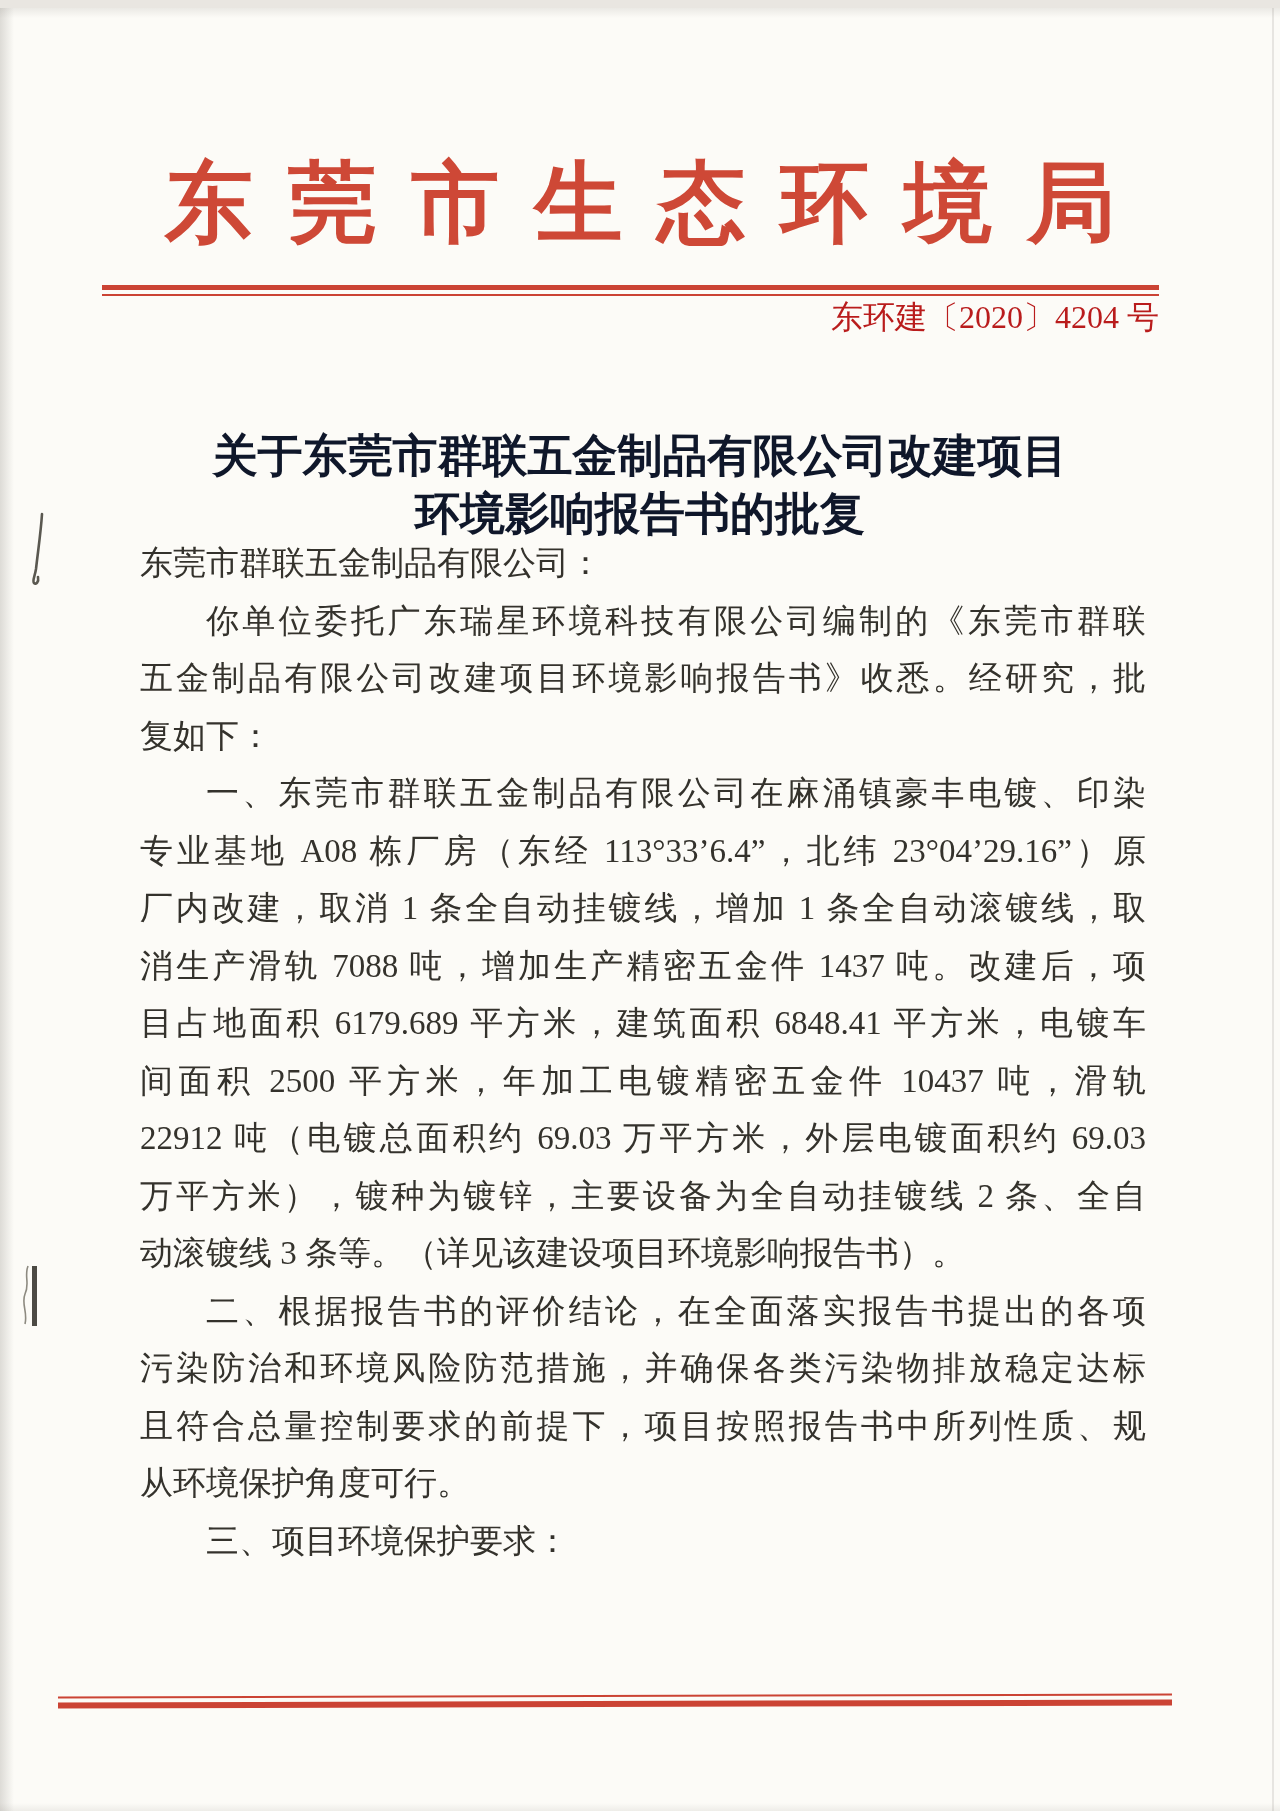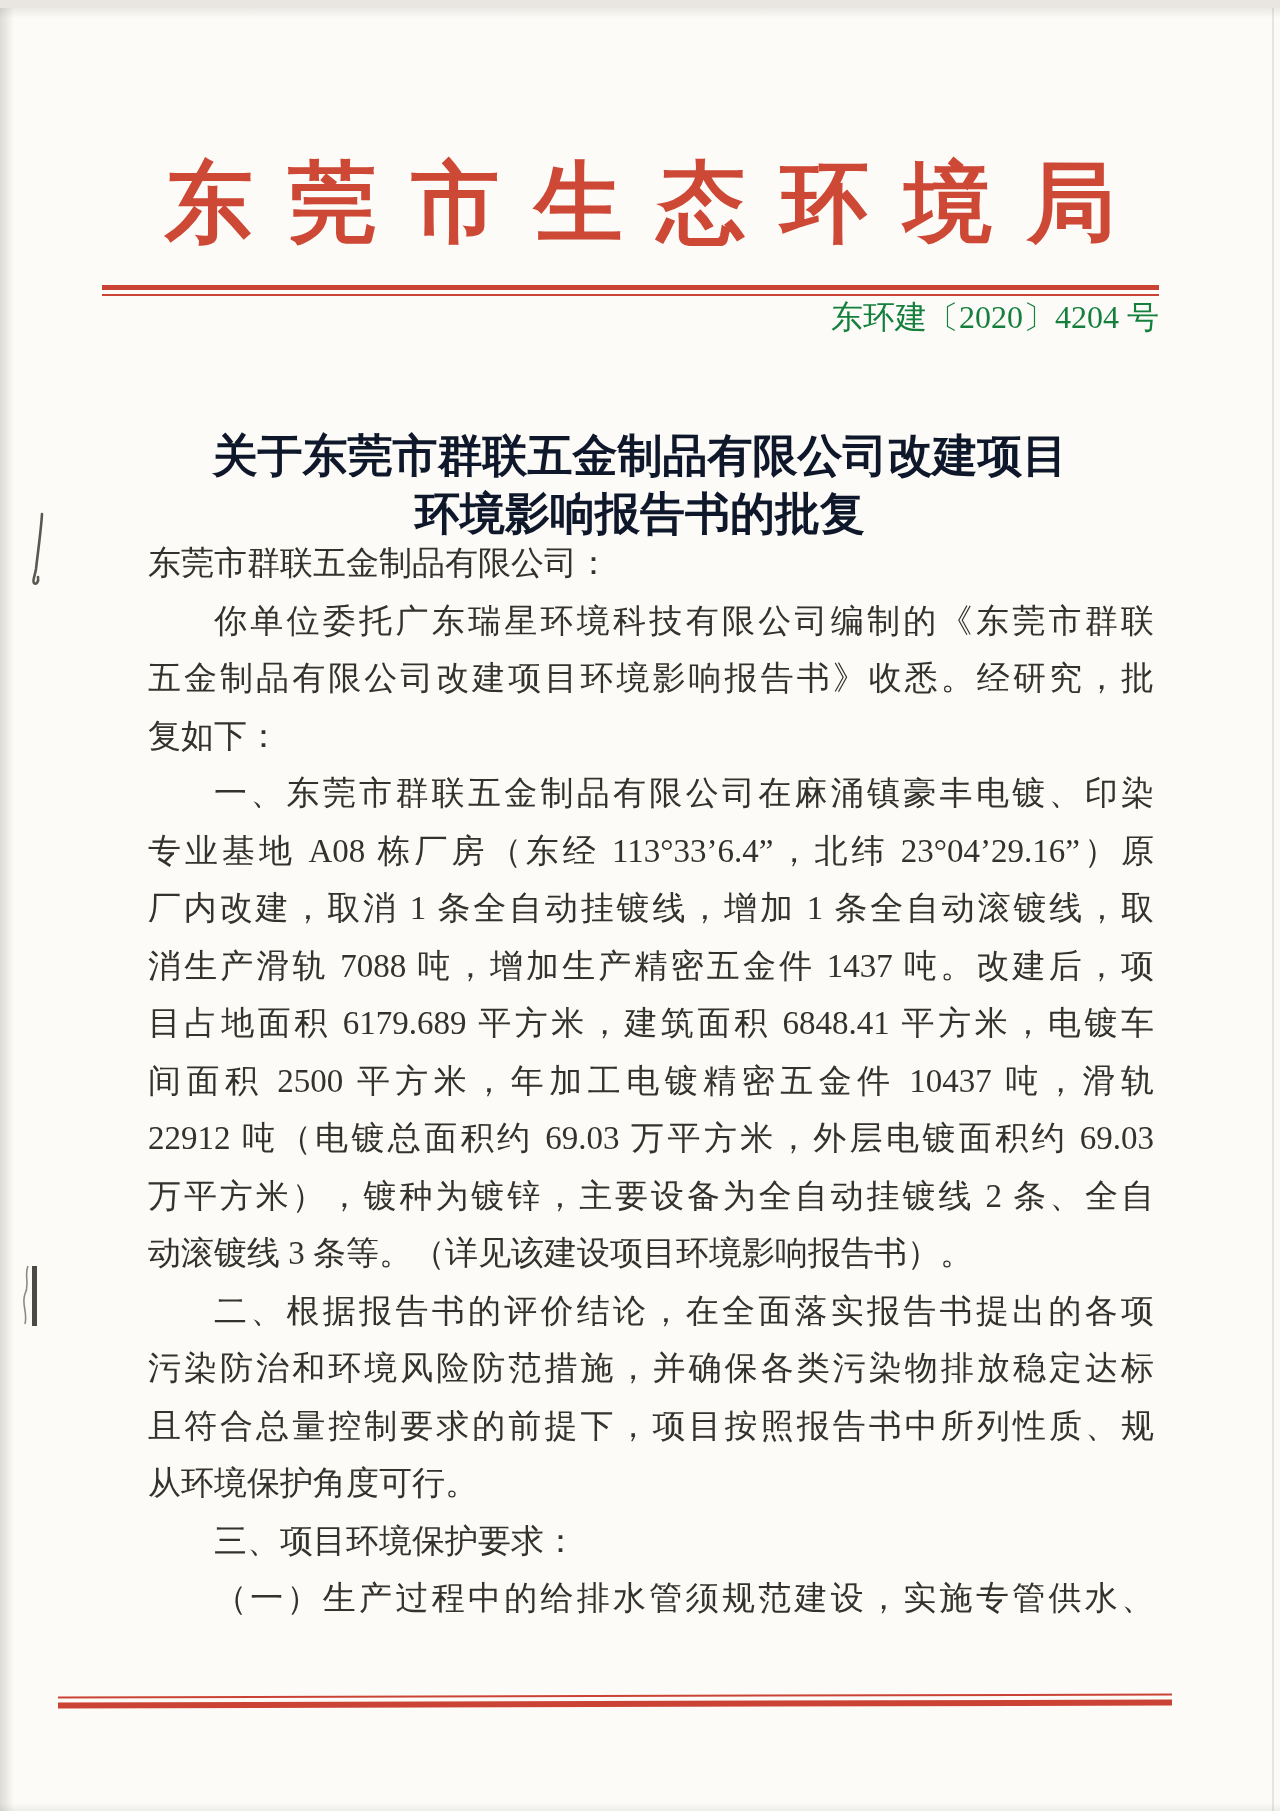--- a/index.html
+++ b/index.html
@@ -27,30 +27,30 @@
     color:#ce4836;
     letter-spacing:.40em;text-indent:.40em;
     white-space:nowrap;
   }
   .rule-top{
     position:absolute;top:277px;left:102px;width:1057px;height:4px;
     border-top:5px solid #cb4334;border-bottom:2px solid #cb4334;
   }
   .doc-number{
     position:absolute;top:288px;right:121px;
-    font-size:32px;line-height:42px;color:#15803d;
+    font-size:32px;line-height:42px;color:#b91c1c;
   }
   .title{
     position:absolute;top:419px;left:0;width:100%;
     text-align:center;font-weight:bold;
     font-size:45px;line-height:58px;
     color:#0f172a;
   }
   .body-block{
-    position:absolute;top:527px;left:148px;width:1006px;
+    position:absolute;top:527px;left:140px;width:1006px;
     font-size:33px;color:#34322c;
   }
   .line{
     height:57.5px;line-height:57.5px;
     overflow:hidden;
     text-align:left;
   }
   .line.fill{text-align:justify;text-align-last:justify;}
   .line.indent{text-indent:2em;}
 
@@ -98,21 +98,20 @@
       <div class="line fill">目占地面积 6179.689 平方米，建筑面积 6848.41 平方米，电镀车</div>
       <div class="line fill">间面积 2500 平方米，年加工电镀精密五金件 10437 吨，滑轨</div>
       <div class="line fill">22912 吨（电镀总面积约 69.03 万平方米，外层电镀面积约 69.03</div>
       <div class="line fill">万平方米），镀种为镀锌，主要设备为全自动挂镀线 2 条、全自</div>
       <div class="line">动滚镀线 3 条等。（详见该建设项目环境影响报告书）。</div>
       <div class="line indent fill">二、根据报告书的评价结论，在全面落实报告书提出的各项</div>
       <div class="line fill">污染防治和环境风险防范措施，并确保各类污染物排放稳定达标</div>
       <div class="line fill">且符合总量控制要求的前提下，项目按照报告书中所列性质、规</div>
       <div class="line">从环境保护角度可行。</div>
       <div class="line indent">三、项目环境保护要求：</div>
-      <div class="line indent fill">（一）生产过程中的给排水管须规范建设，实施专管供水、</div>
     </div>
 
   <div class="rule-bottom"></div>
 
   <svg class="mark mark1" width="20" height="76" viewBox="0 0 20 76">
     <path d="M14 3 C13 20, 10 40, 8 58 C7 65, 4 70, 6 72 C8 74, 11 71, 10 66" fill="none" stroke="#5a5850" stroke-width="2.6" stroke-linecap="round"></path>
   </svg>
 
   <svg class="mark mark2" width="26" height="70" viewBox="0 0 26 70">
     <rect x="14" y="4" width="5" height="60" fill="#4c4a44"></rect>

